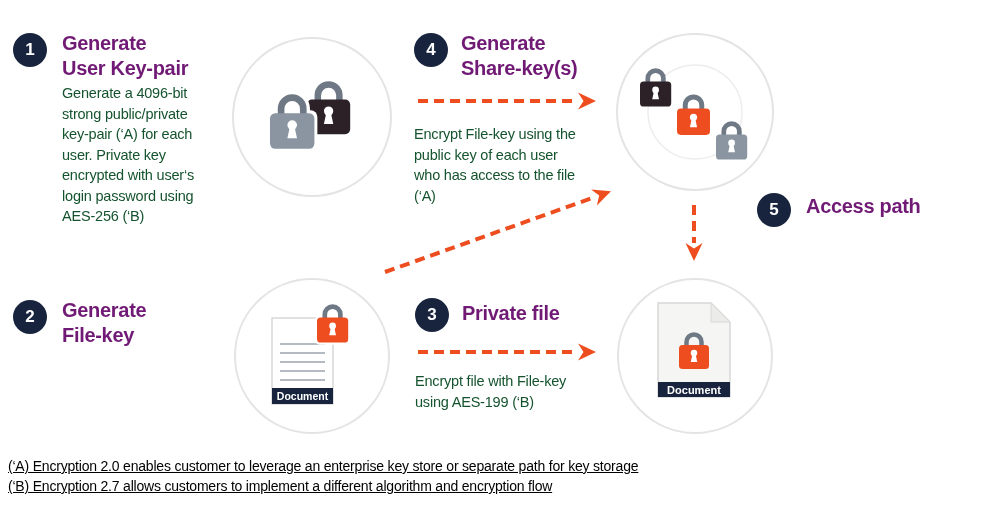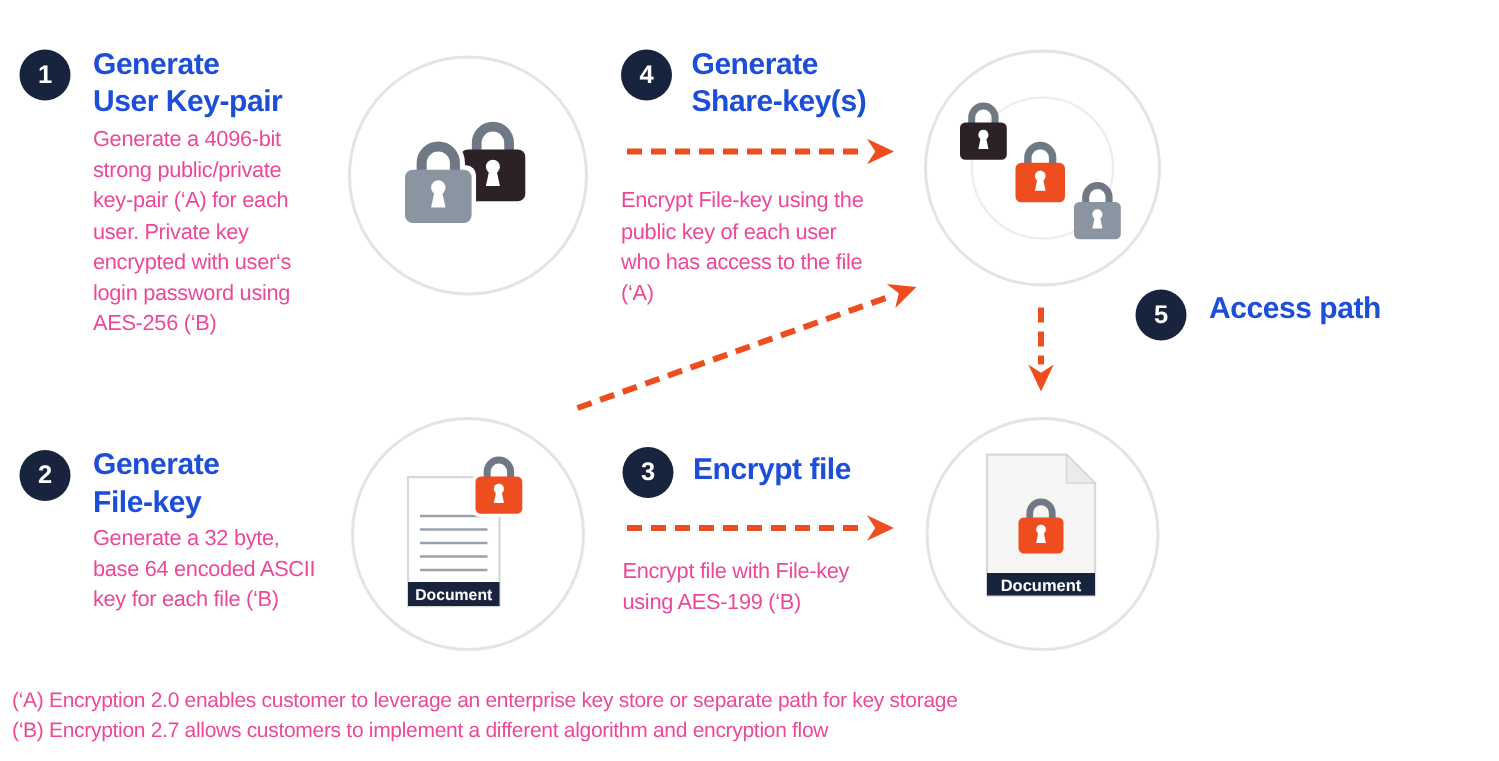--- a/index.html
+++ b/index.html
@@ -7,29 +7,29 @@
     position:relative;width:999px;height:507px;background:#ffffff;overflow:hidden;
     font-family:"Liberation Sans","DejaVu Sans",sans-serif;
   }
   .art{position:absolute;left:0;top:0;}
   .badge{
     position:absolute;width:34px;height:34px;border-radius:50%;
     background:#18243E;color:#ffffff;font-weight:bold;font-size:17px;
     display:flex;align-items:center;justify-content:center;
   }
   .title{
-    position:absolute;margin:0;color:#1d4ed8;font-weight:bold;
+    position:absolute;margin:0;color:#701a75;font-weight:bold;
     font-size:20px;line-height:25px;letter-spacing:-0.3px;white-space:pre-line;
   }
   .body{
-    position:absolute;margin:0;color:#ec4899;font-size:14.5px;
+    position:absolute;margin:0;color:#14532d;font-size:14.5px;
     line-height:20.5px;letter-spacing:-0.2px;white-space:pre-line;
   }
   .footnote{
-    position:absolute;margin:0;color:#ec4899;font-size:14px;letter-spacing:-0.2px;
+    position:absolute;margin:0;color:#000000;font-size:14px;letter-spacing:-0.2px;text-decoration:underline;
   }
   .doc-label{
     font-family:"Liberation Sans","DejaVu Sans",sans-serif;
     font-weight:bold;fill:#ffffff;
   }
 </style>
 </head>
 <body>
 
 <div class="canvas">
@@ -107,26 +107,23 @@
 strong public/private
 key-pair (‘A) for each
 user. Private key
 encrypted with user‘s
 login password using
 AES-256 (‘B)</p>
 
   <div class="badge" style="left:13px;top:300px">2</div>
   <h3 class="title" style="left:62px;top:298px">Generate
 File-key</h3>
-  <p class="body" style="left:62px;top:349px">Generate a 32 byte,
-base 64 encoded ASCII
-key for each file (‘B)</p>
 
   <div class="badge" style="left:415px;top:298px">3</div>
-  <h3 class="title" style="left:462px;top:301px">Encrypt file</h3>
+  <h3 class="title" style="left:462px;top:301px">Private file</h3>
   <p class="body" style="left:415px;top:371px">Encrypt file with File-key
 using AES-199 (‘B)</p>
 
   <div class="badge" style="left:414px;top:33px">4</div>
   <h3 class="title" style="left:461px;top:31px">Generate
 Share-key(s)</h3>
   <p class="body" style="left:414px;top:124px">Encrypt File-key using the
 public key of each user
 who has access to the file
 (‘A)</p>

